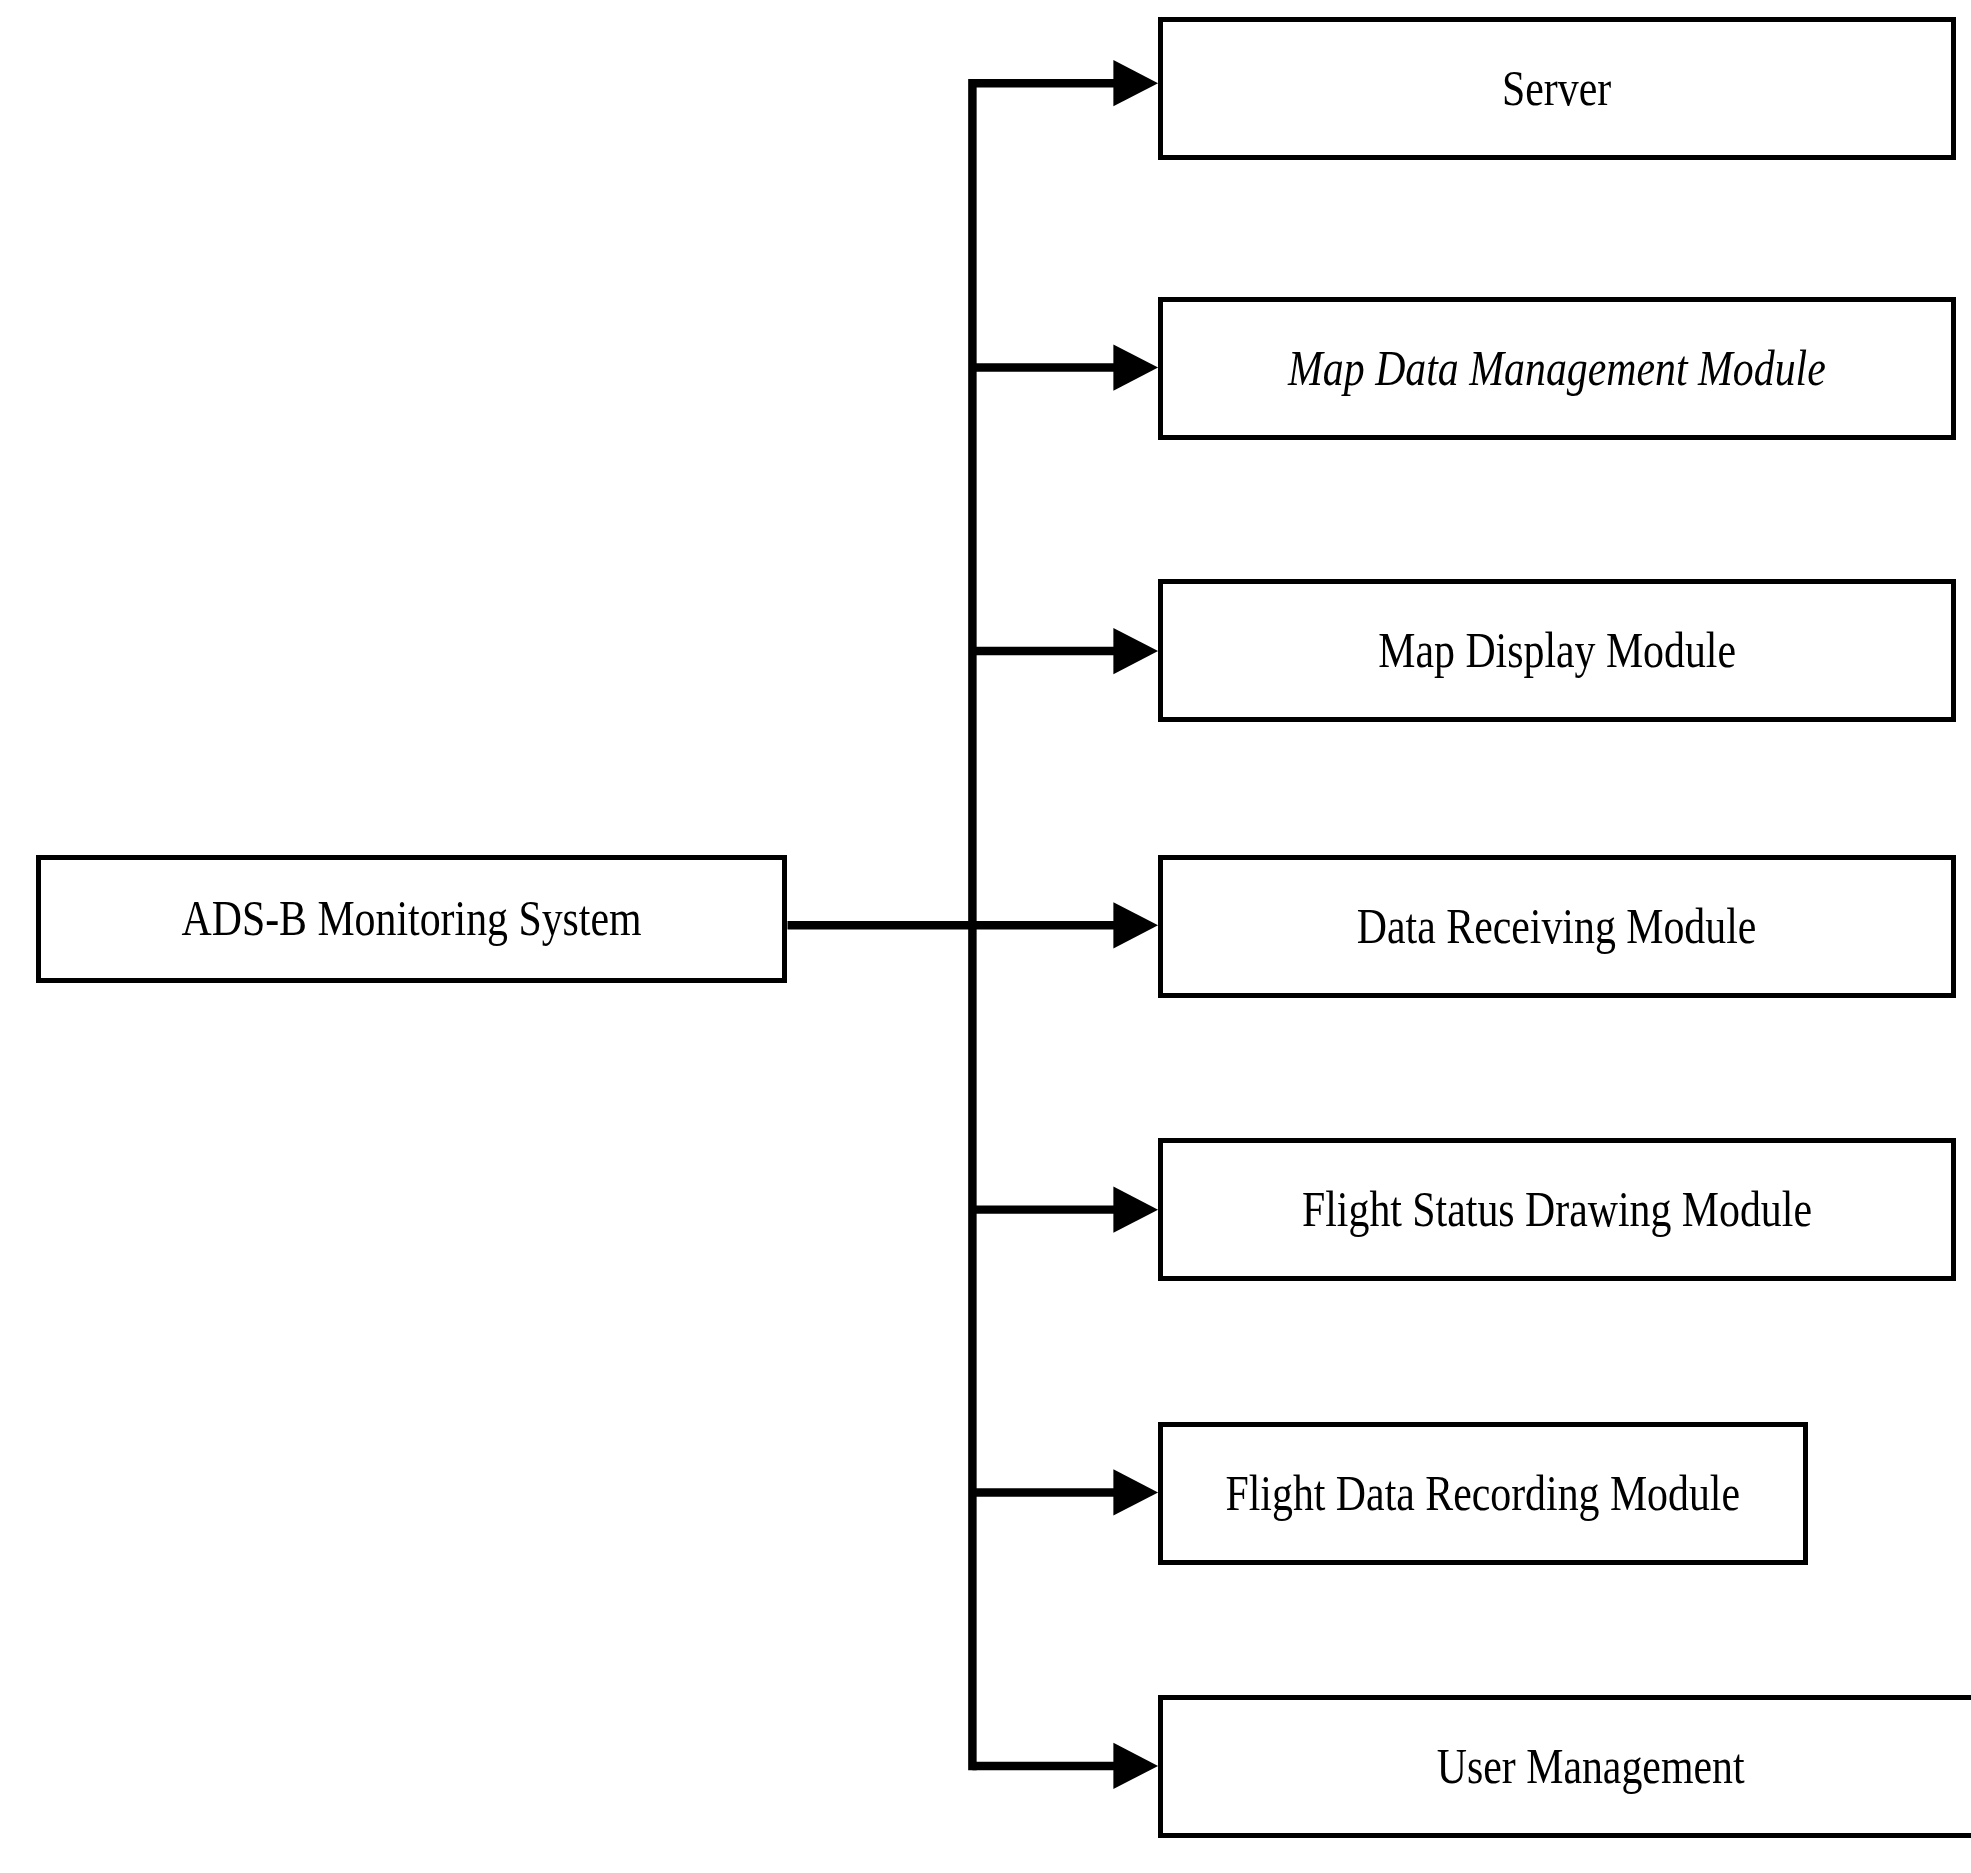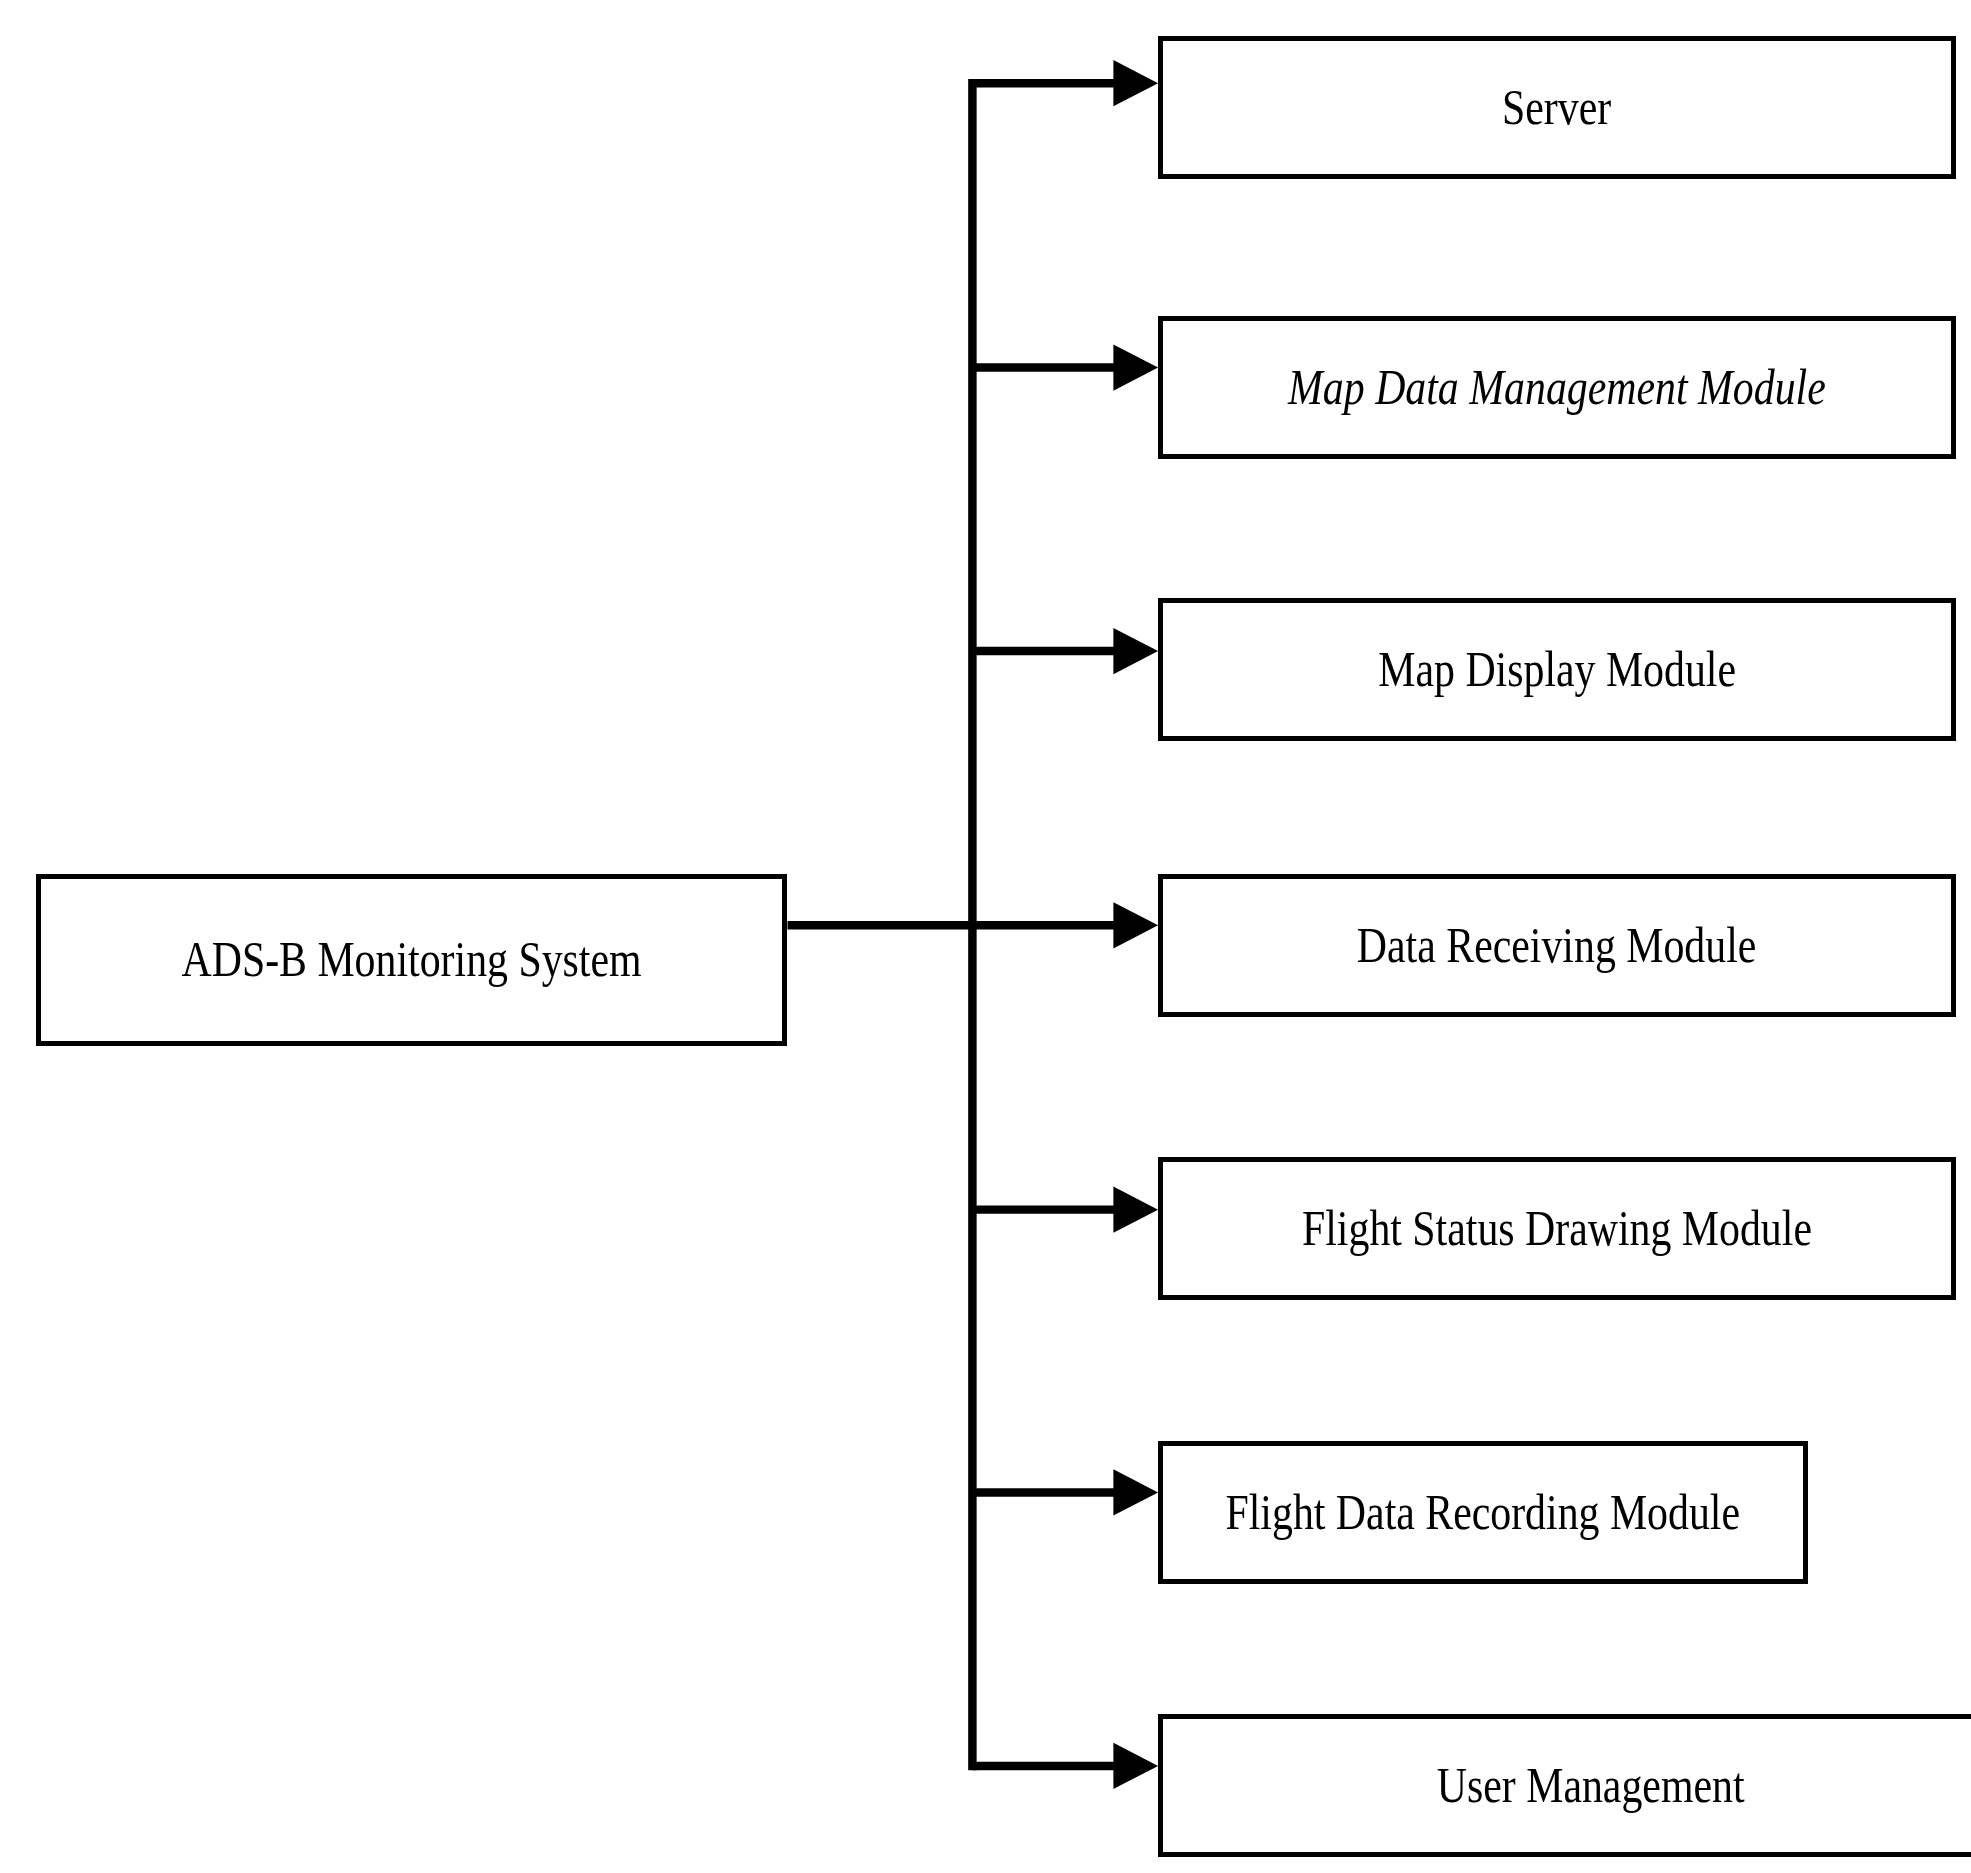--- a/index.html
+++ b/index.html
@@ -28,21 +28,20 @@
   }
   .node-box {
     position: absolute;
     box-sizing: border-box;
     background: #ffffff;
     border: 5.4px solid #000000;
     display: flex;
     align-items: center;
     justify-content: center;
     overflow: hidden;
-    margin-top: 19px;
   }
   .node-label {
     color: #000000;
     font-family: "Liberation Serif", "DejaVu Serif", serif;
     font-weight: 400;
     font-size: 51px;
     line-height: 1.05;
     letter-spacing: 0px;
     white-space: nowrap;
     text-align: center;
@@ -69,21 +68,21 @@
         <polygon points="1503,1201 1445,1171 1445,1231" fill="#000000" stroke="none"></polygon>
         <line x1="1262" y1="1570" x2="1447" y2="1570" stroke="#000000" stroke-width="11"></line>
         <polygon points="1503,1570 1445,1540 1445,1600" fill="#000000" stroke="none"></polygon>
         <line x1="1262" y1="1937" x2="1447" y2="1937" stroke="#000000" stroke-width="11"></line>
         <polygon points="1503,1937 1445,1907 1445,1967" fill="#000000" stroke="none"></polygon>
         <line x1="1262" y1="2292" x2="1447" y2="2292" stroke="#000000" stroke-width="11"></line>
         <polygon points="1503,2292 1445,2262 1445,2322" fill="#000000" stroke="none"></polygon>
       </g>
   </svg>
 
-  <div class="node-box" id="node-root" style="left: 36px; top: 855px; width: 751px; height: 172px;">
+  <div class="node-box" id="node-root" style="left: 36px; top: 855px; width: 751px; height: 128px;">
     <span class="node-label">ADS-B Monitoring System</span>
   </div>
 
   <div class="node-box" id="node-0" style="left: 1158px; top: 17px; width: 798px; height: 143px;">
     <span class="node-label">Server</span>
   </div>
 
   <div class="node-box" id="node-1" style="left: 1158px; top: 297px; width: 798px; height: 143px; font-style: italic;">
     <span class="node-label">Map Data Management Module</span>
   </div>

